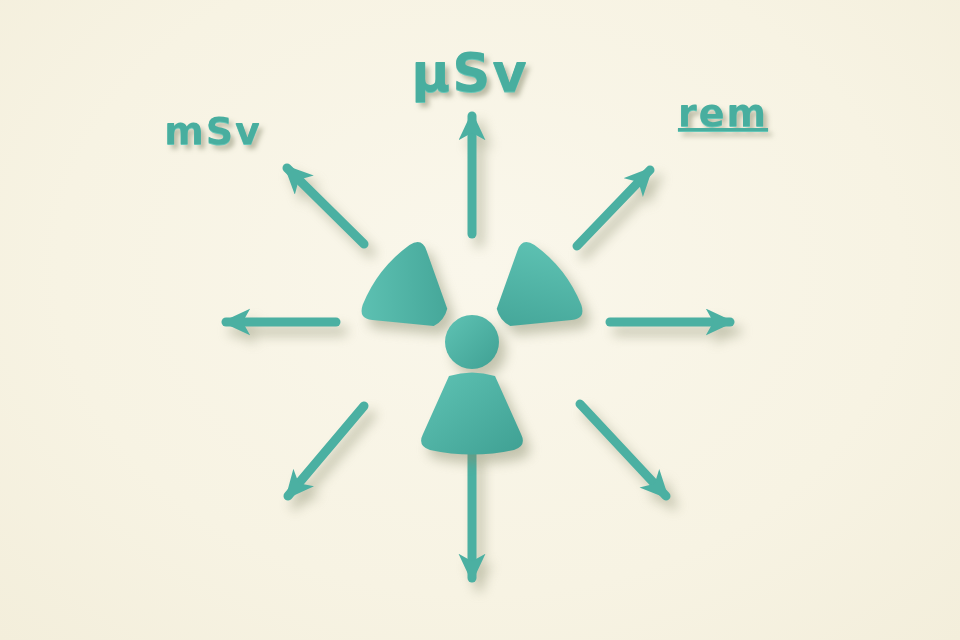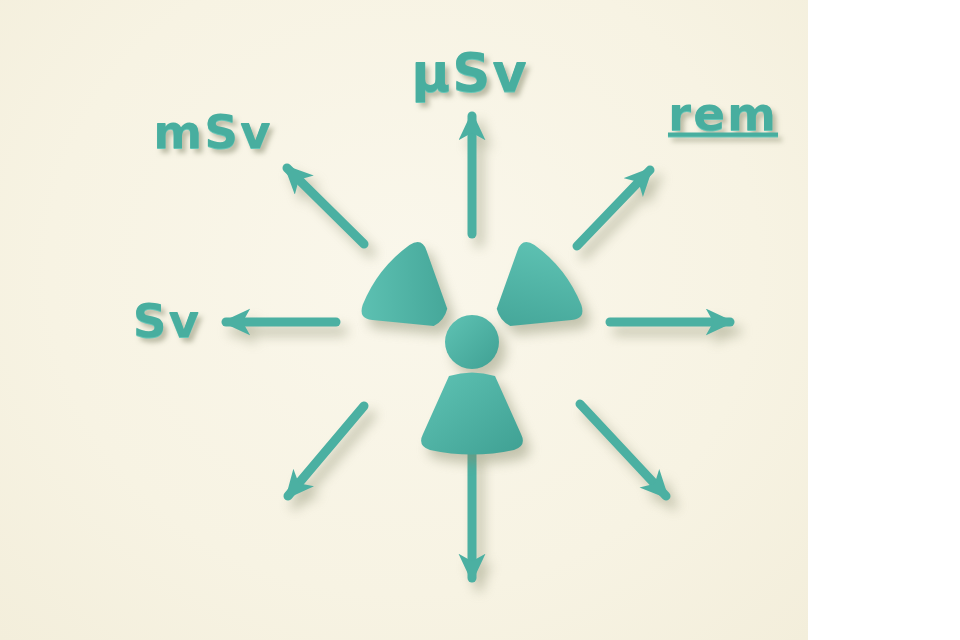--- a/index.html
+++ b/index.html
@@ -1,35 +1,35 @@
 <!DOCTYPE html>
 <html><head>
 <meta charset="utf-8">
 <style>
   html, body { margin: 0; padding: 0; }
   .canvas {
     position: relative;
-    width: 808px;
+    width: 960px;
     height: 640px;
     overflow: hidden;
     background: radial-gradient(ellipse at 50% 42%, #faf7eb 0%, #f7f3e3 62%, #f3eedb 100%);
     font-family: "DejaVu Sans", "Liberation Sans", sans-serif;
   }
   svg.diagram-svg {
     position: absolute;
     left: 0; top: 0;
   }
   .shadowed {
     filter: drop-shadow(7px 9px 6px rgba(130,135,105,0.45));
   }
   .label {
     position: absolute;
     transform: translate(-50%, -50%);
     font-weight: bold;
-    font-size: 47px;
+    font-size: 38px;
     letter-spacing: 2px;
     color: #48ae9f;
     text-shadow: 0 1px 0 #66c6b7, 4px 5px 5px rgba(125,130,100,0.5);
     white-space: nowrap;
     user-select: none;
   }
   .pos-top          { left: 470px; top: 72px; font-size: 53px; }
   .pos-top-left     { left: 213px; top: 131px; }
   .pos-top-right    { left: 723px; top: 113px; text-decoration: underline; }
   .pos-left         { left: 167px; top: 320px; }
@@ -72,15 +72,14 @@
 
       <path transform="translate(472,342) rotate(52)" d="M -11 -40 L -44 -92 Q -52 -104 -38 -109 Q 0 -120 38 -109 Q 52 -104 44 -92 L 11 -40 Q 0 -35 -11 -40 Z"></path>
 
       <path transform="translate(472,342)" d="M -23 34 Q 0 27 23 34 L 49 92 Q 55 104 42 108 Q 0 117 -42 108 Q -55 104 -49 92 Z"></path>
     </g>
   </svg>
 
   <div class="label pos-top">µSv</div>
   <div class="label pos-top-left">mSv</div>
   <div class="label pos-top-right">rem</div>
-  <div class="label pos-left">Sv</div>
 
 </div>
 
 </body></html>

